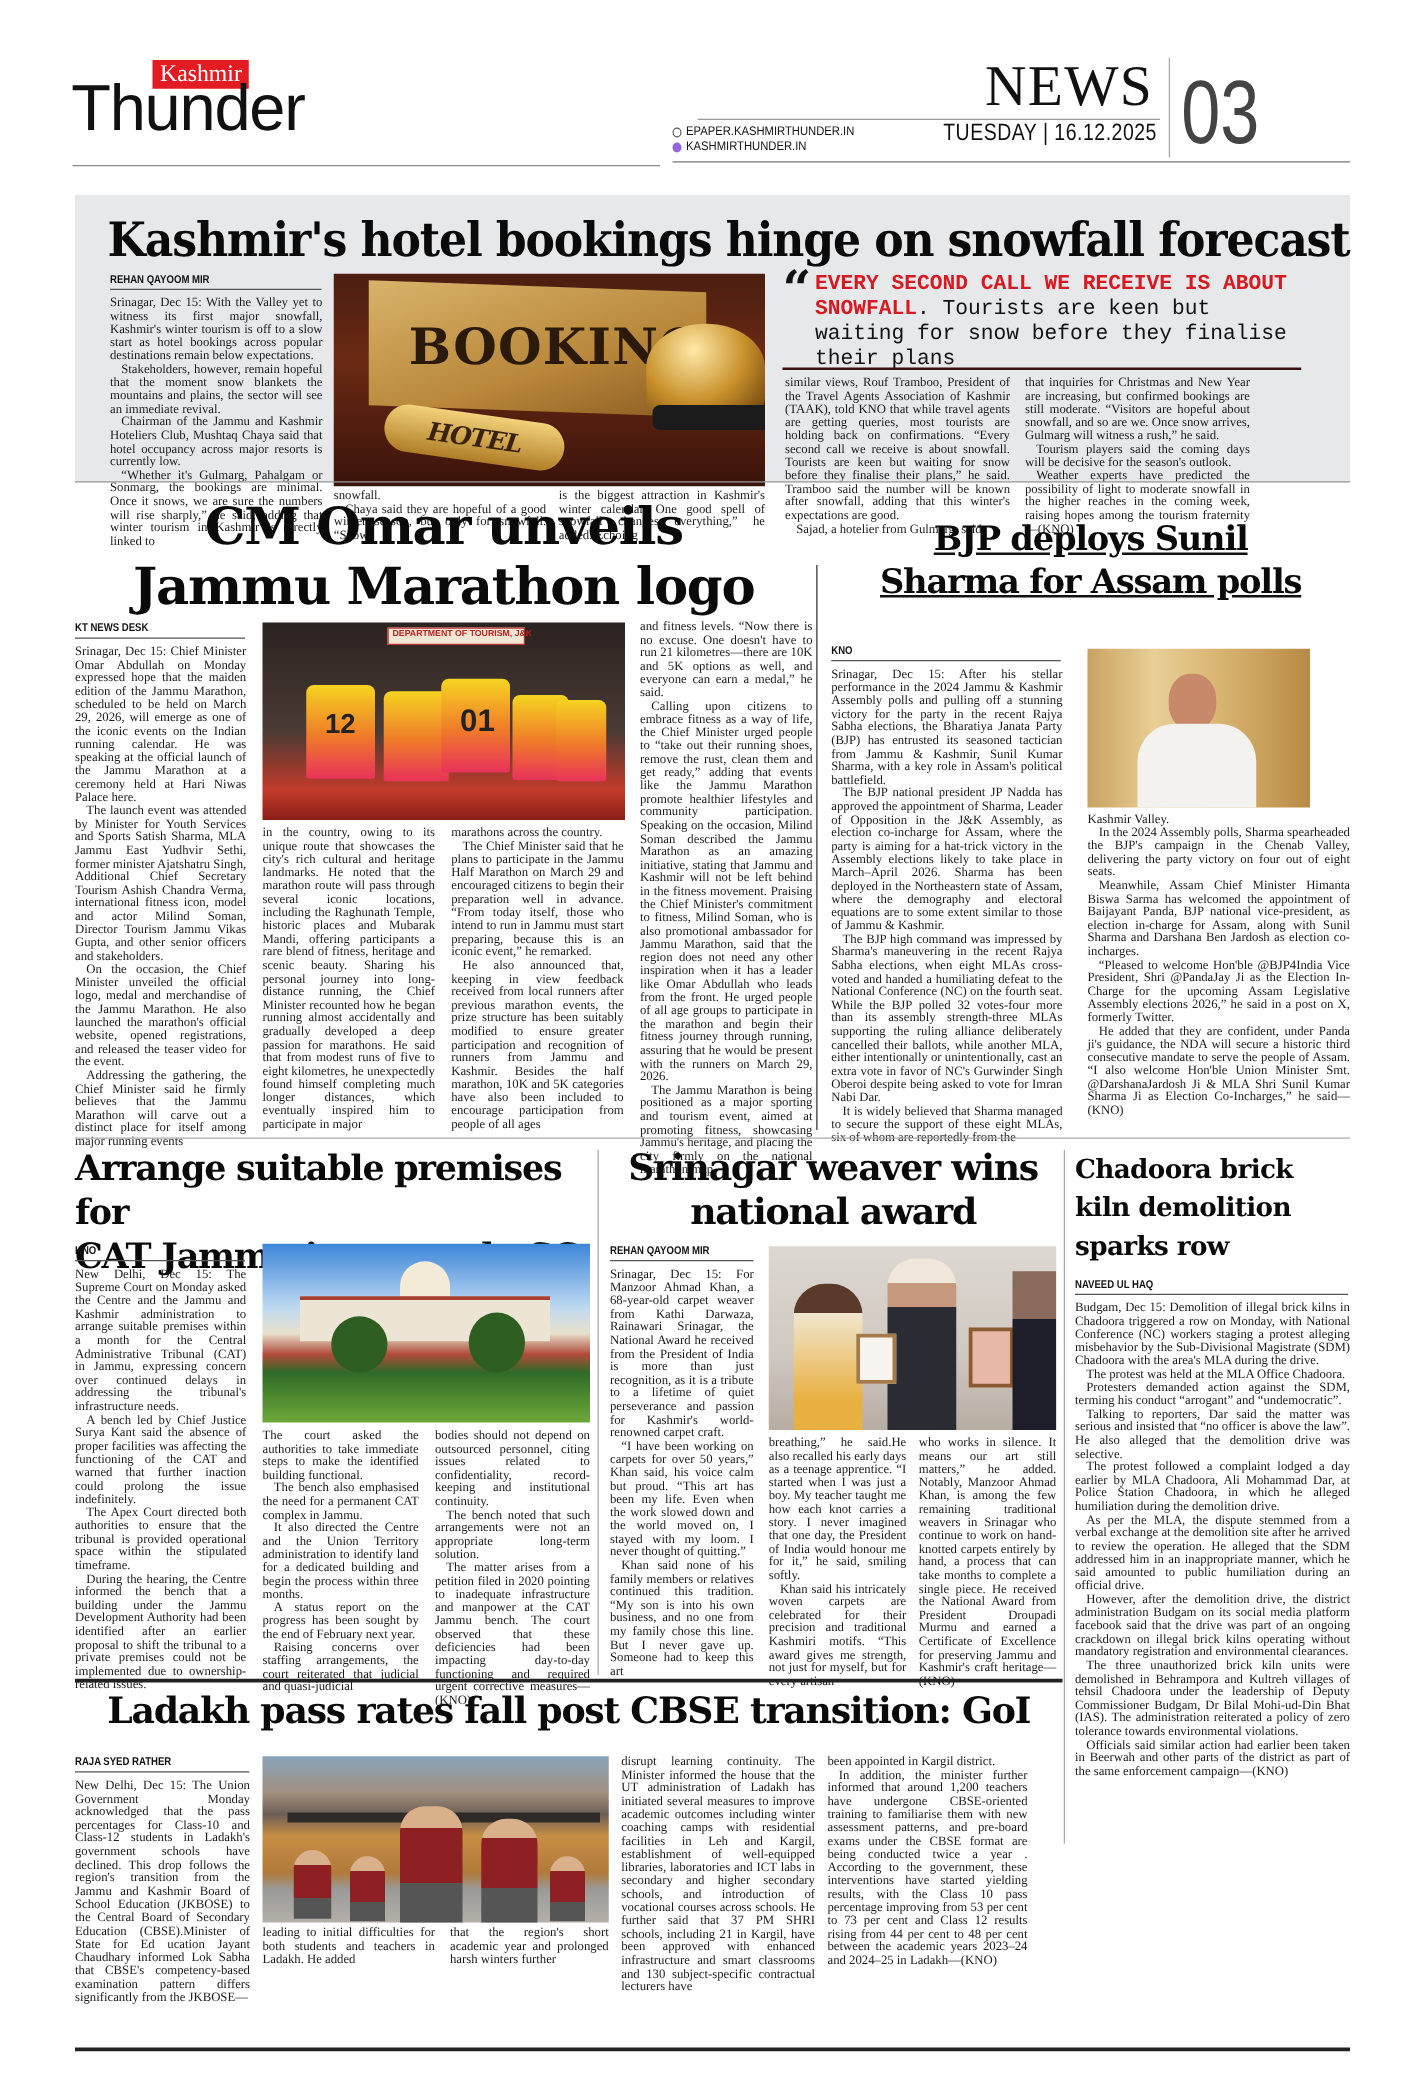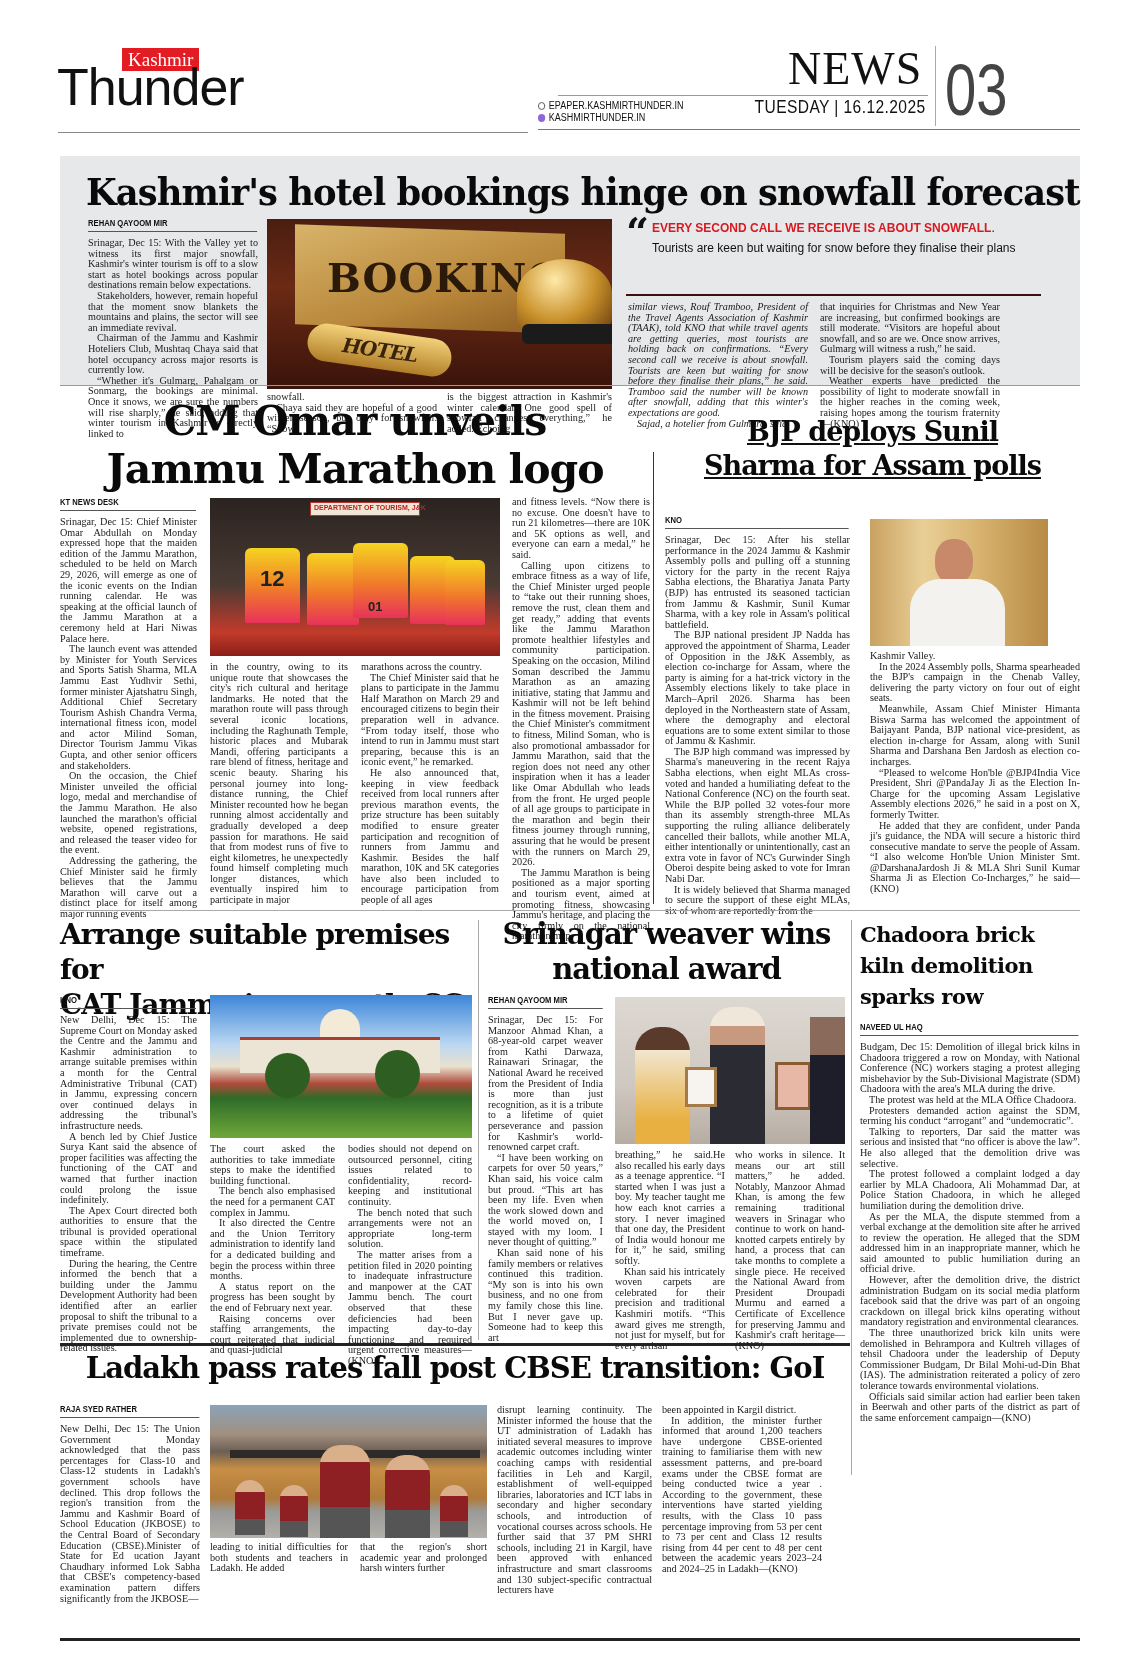--- a/index.html
+++ b/index.html
@@ -18,21 +18,21 @@
   
   .logo-kashmir { background: #e31b23; color: #fff; font-family: "Liberation Serif", serif; font-size: 19px; padding: 0 6px; line-height: 23px; }
   .logo-thunder { font-family: Liberation Sans, sans-serif; font-size: 52px; line-height: 70px; letter-spacing: -1px; }
   .news-word { font-family: "Liberation Serif", serif; font-size: 46px; line-height: 46px; letter-spacing: 1px; }
   .page-no { font-family: "Liberation Sans", sans-serif; font-size: 72px; color: #444; line-height: 72px; transform: scaleX(0.78); transform-origin: left; }
   .date { font-family: "Liberation Sans", sans-serif; font-size: 19px; font-weight: normal; transform: scaleX(0.82); transform-origin: right; letter-spacing: 0.5px; }
   .site-line { font-family: "Liberation Sans", sans-serif; font-size: 10px; display: flex; align-items: center; gap: 4px; transform: scaleX(0.9); transform-origin: left; }
 
   
   .lead-box { position: absolute; left: 60px; top: 156px; width: 1020px; height: 230px; background: #e7e8ea; }
-  .quote-text { font-family: Liberation Sans, sans-serif; font-size: 12px; line-height: 20px; }
+  .quote-text { font-family: Liberation Mono, monospace; font-size: 17px; line-height: 20px; }
   .quote-red { color: #d71a21; font-weight: bold; }
 
   .photo { position: absolute; overflow: hidden; }
 </style>
 </head>
 <body>
 
 <div class="abs" style="left:0;top:0;width:1140px;height:140px;">
   <div class="abs logo-kashmir" style="left:122px;top:48px;">Kashmir</div>
   <div class="abs logo-thunder" style="left:57px;top:52px;">Thunder</div>
@@ -82,21 +82,21 @@
   <div class="abs body-text" style="left:387px;top:236px;width:165px;">
     <p>is the biggest attraction in Kashmir's winter calendar. One good spell of snowfall changes everything,” he added. Echoing</p>
   </div>
   <div class="abs" style="left:566px;top:62px;width:410px;">
     <span style="position:absolute;left:0;top:-6px;font-family:'DejaVu Serif',serif;font-size:40px;font-weight:bold;line-height:40px;">“</span>
     <div class="quote-text" style="padding-left:26px;">
       <span class="quote-red">EVERY SECOND CALL WE RECEIVE IS ABOUT SNOWFALL</span><span>. Tourists are keen but waiting for snow before they finalise their plans</span>
     </div>
   </div>
   <div class="abs" style="left:566px;top:138px;width:415px;height:2px;background:#3a1010;"></div>
-  <div class="abs body-text" style="left:568px;top:146px;width:180px;font-style:italic;">
+  <div class="abs body-text" style="left:568px;top:146px;width:180px;">
     <p>similar views, Rouf Tramboo, President of the Travel Agents Association of Kashmir (TAAK), told KNO that while travel agents are getting queries, most tourists are holding back on confirmations. “Every second call we receive is about snowfall. Tourists are keen but waiting for snow before they finalise their plans,” he said. Tramboo said the number will be known after snowfall, adding that this winter's expectations are good.</p>
       <p>Sajad, a hotelier from Gulmarg, said</p>
   </div>
   <div class="abs body-text" style="left:760px;top:146px;width:180px;">
     <p>that inquiries for Christmas and New Year are increasing, but confirmed bookings are still moderate. “Visitors are hopeful about snowfall, and so are we. Once snow arrives, Gulmarg will witness a rush,” he said.</p>
       <p>Tourism players said the coming days will be decisive for the season's outlook.</p>
       <p>Weather experts have predicted the possibility of light to moderate snowfall in the higher reaches in the coming week, raising hopes among the tourism fraternity—(KNO)</p>
   </div>
 </div>
 <div class="rule" style="left:60px;top:385px;width:1020px;"></div>
@@ -115,21 +115,21 @@
         <p>Addressing the gathering, the Chief Minister said he firmly believes that the Jammu Marathon will carve out a distinct place for itself among major running events</p>
       </div>
   </div>
   <div class="photo" style="left:150px;top:103px;width:290px;height:158px;background:linear-gradient(180deg,#2a2320 0%,#4a3a34 55%,#c23b2a 85%,#8a1e18 100%);">
     <div class="abs" style="left:100px;top:4px;width:110px;height:14px;background:#f1e6d4;border:1px solid #b33;"></div>
     <div class="abs cond" style="left:104px;top:6px;font-size:7px;font-weight:bold;color:#b22;">DEPARTMENT OF TOURISM, J&amp;K</div>
     <div class="abs" style="left:35px;top:50px;width:55px;height:75px;background:linear-gradient(180deg,#f5d421,#f07a2a 55%,#e8325a);border-radius:6px 6px 2px 2px;"></div>
     <div class="abs cond" style="left:50px;top:68px;font-weight:bold;font-size:22px;color:#222;">12</div>
     <div class="abs" style="left:97px;top:55px;width:52px;height:72px;background:linear-gradient(180deg,#f5d421,#f07a2a 55%,#e8325a);border-radius:6px 6px 2px 2px;"></div>
     <div class="abs" style="left:143px;top:45px;width:55px;height:75px;background:linear-gradient(180deg,#f5d421,#f07a2a 55%,#e8325a);border-radius:6px 6px 2px 2px;"></div>
-    <div class="abs cond" style="left:158px;top:65px;font-weight:bold;font-size:13px;color:#222;margin-top:36px;">01</div>
+    <div class="abs cond" style="left:158px;top:65px;font-weight:bold;font-size:25px;color:#222;">01</div>
     <div class="abs" style="left:200px;top:58px;width:45px;height:68px;background:linear-gradient(180deg,#f5d421,#f07a2a 55%,#e8325a);border-radius:6px 6px 2px 2px;"></div>
     <div class="abs" style="left:235px;top:62px;width:40px;height:65px;background:linear-gradient(180deg,#f5d421,#f07a2a 55%,#e8325a);border-radius:6px 6px 2px 2px;"></div>
   </div>
   <div class="abs body-text" style="left:150px;top:267px;width:138px;">
     <p>in the country, owing to its unique route that showcases the city's rich cultural and heritage landmarks. He noted that the marathon route will pass through several iconic locations, including the Raghunath Temple, historic places and Mubarak Mandi, offering participants a rare blend of fitness, heritage and scenic beauty. Sharing his personal journey into long-distance running, the Chief Minister recounted how he began running almost accidentally and gradually developed a deep passion for marathons. He said that from modest runs of five to eight kilometres, he unexpectedly found himself completing much longer distances, which eventually inspired him to participate in major</p>
   </div>
   <div class="abs body-text" style="left:301px;top:267px;width:138px;">
     <p>marathons across the country.</p>
       <p>The Chief Minister said that he plans to participate in the Jammu Half Marathon on March 29 and encouraged citizens to begin their preparation well in advance. “From today itself, those who intend to run in Jammu must start preparing, because this is an iconic event,” he remarked.</p>
       <p>He also announced that, keeping in view feedback received from local runners after previous marathon events, the prize structure has been suitably modified to ensure greater participation and recognition of runners from Jammu and Kashmir. Besides the half marathon, 10K and 5K categories have also been included to encourage participation from people of all ages</p>

